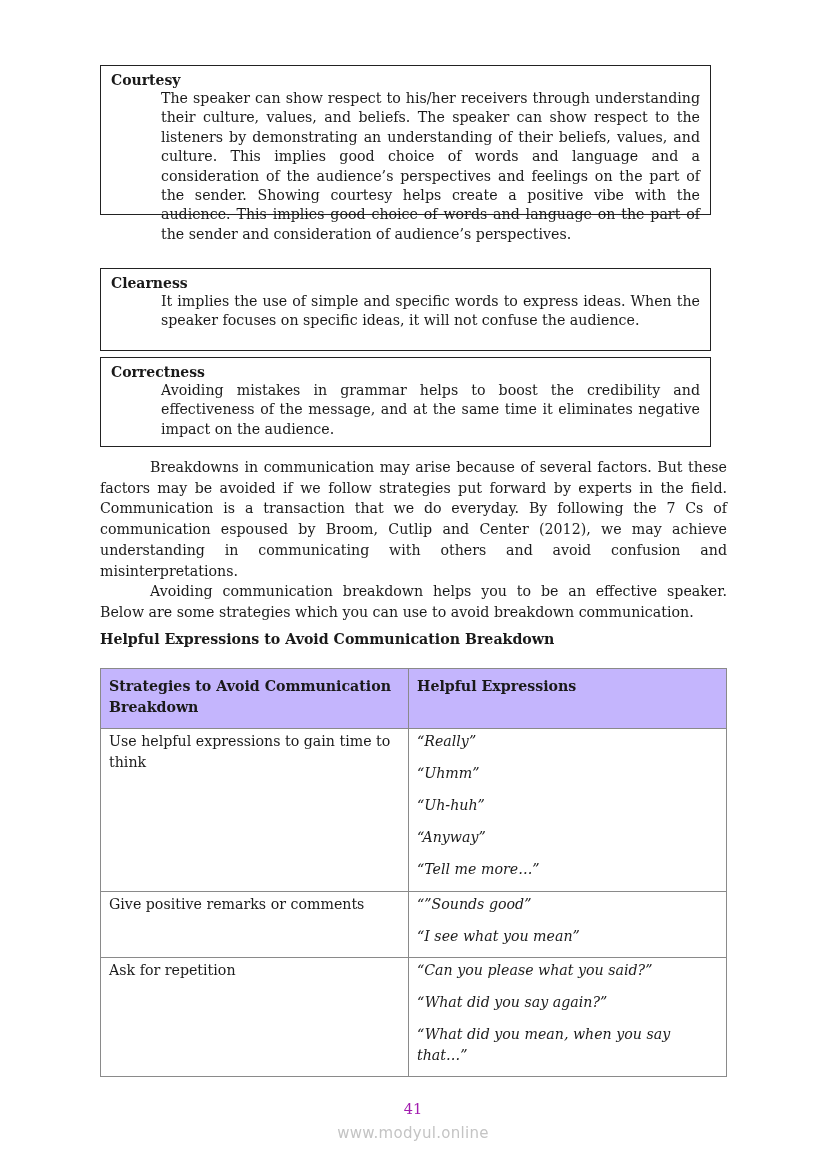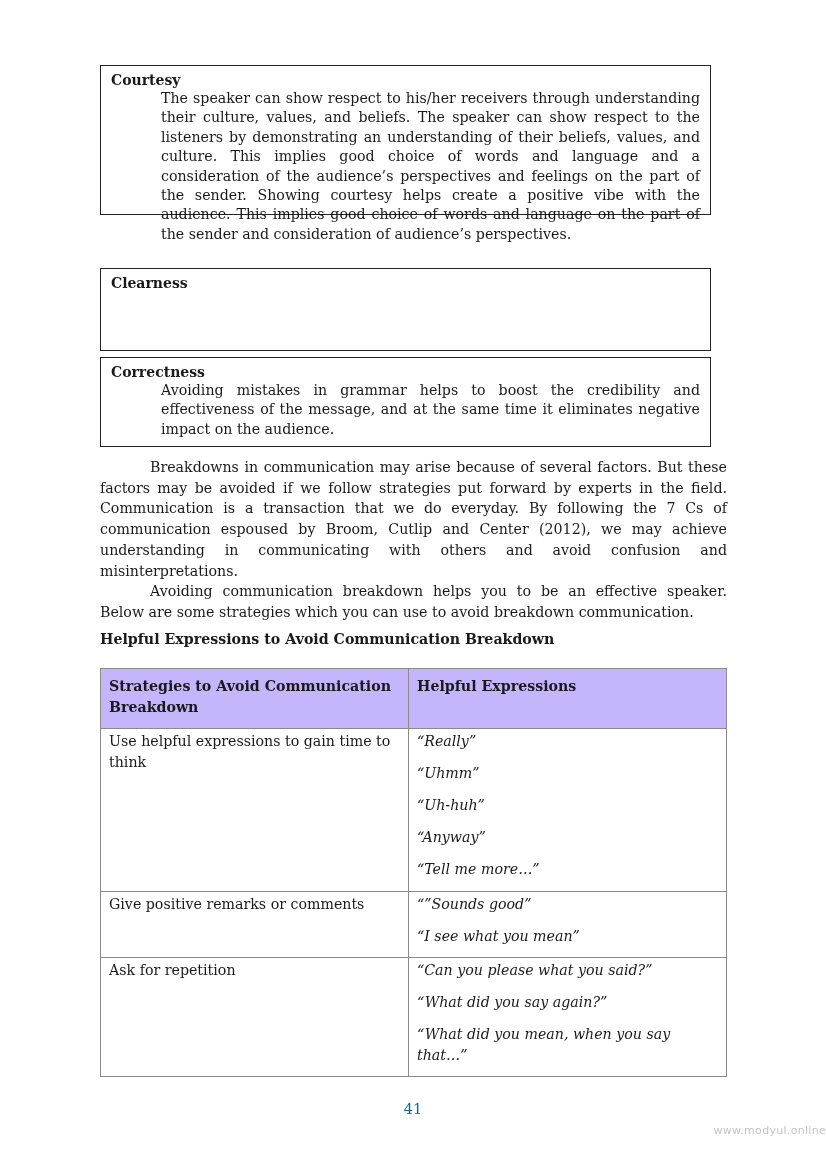--- a/index.html
+++ b/index.html
@@ -40,38 +40,39 @@
     height: 52px; line-height: 20.5px; padding-top: 7px;
   }
   table.expr td.strategy { width: 291px; line-height: 20.5px; padding-top: 2px; }
   table.expr td.exprs { padding-top: 0px; }
   .expr-item {
     font-style: italic; line-height: 20.5px; margin: 2px 0 11.5px 0;
   }
   .expr-item:last-child { margin-bottom: 11px; }
   .page-number {
     position: absolute; top: 1101px; left: 0; width: 826px; text-align: center;
-    font-size: 14.5px; color: #0369a1;
+    font-size: 14.5px; color: #a21caf;
   }
   .watermark {
-    position: absolute; top: 1124px; left: 0; width: 826px; text-align: right;
+    position: absolute; top: 1124px; left: 0; width: 826px; text-align: center;
     font-family: "DejaVu Sans", "Liberation Sans", sans-serif;
-    font-size: 11px; color: #c4c4c4; letter-spacing: 0.3px;
+    font-size: 15px; color: #c4c4c4; letter-spacing: 0.3px;
   }
 </style>
 </head>
 <body>
 
 <div class="box" style="top:65px; height:150px;">
   <div class="box-title">Courtesy</div>
   <div class="box-body">The speaker can show respect to his/her receivers through understanding their culture, values, and beliefs. The speaker can show respect to the listeners by demonstrating an understanding of their beliefs, values, and culture. This implies good choice of words and language and a consideration of the audience’s perspectives and feelings on the part of the sender. Showing courtesy helps create a positive vibe with the audience. This implies good choice of words and language on the part of the sender and consideration of audience’s perspectives.</div>
 </div>
 
 <div class="box" style="top:268px; height:83px;">
   <div class="box-title">Clearness</div>
+  <div class="box-body">It implies the use of simple and specific words to express ideas. When the speaker focuses on specific ideas, it will not confuse the audience.</div>
 </div>
 
 <div class="box" style="top:357px; height:90px;">
   <div class="box-title">Correctness</div>
   <div class="box-body">Avoiding mistakes in grammar helps to boost the credibility and effectiveness of the message, and at the same time it eliminates negative impact on the audience.</div>
 </div>
 
 <p class="para" style="top:457px;">Breakdowns in communication may arise because of several factors.  But these factors may be avoided if we follow strategies put forward by experts in the field.  Communication is a transaction that we do everyday.  By following the 7 Cs of communication espoused by Broom, Cutlip and Center (2012), we may achieve understanding in communicating with others and avoid confusion and misinterpretations.</p>
 <p class="para" style="top:581px;">Avoiding communication breakdown helps you to be an effective speaker. Below are some strategies which you can use to avoid breakdown communication.</p>
 

